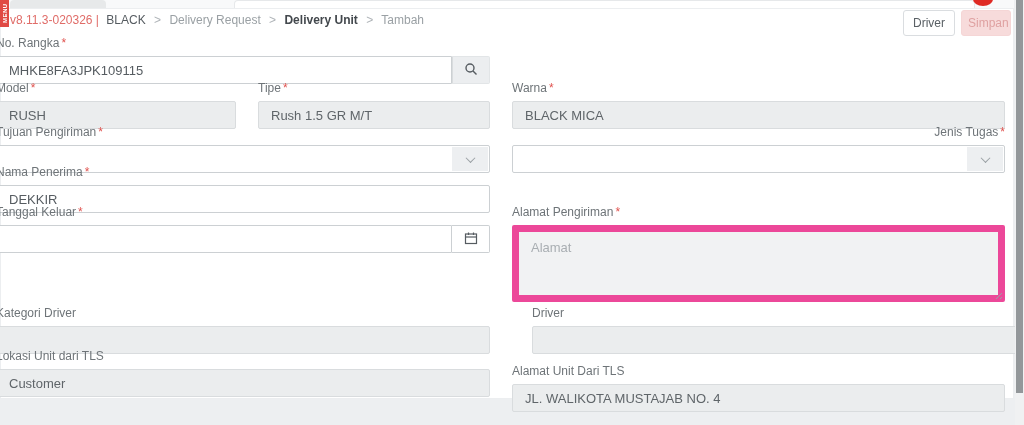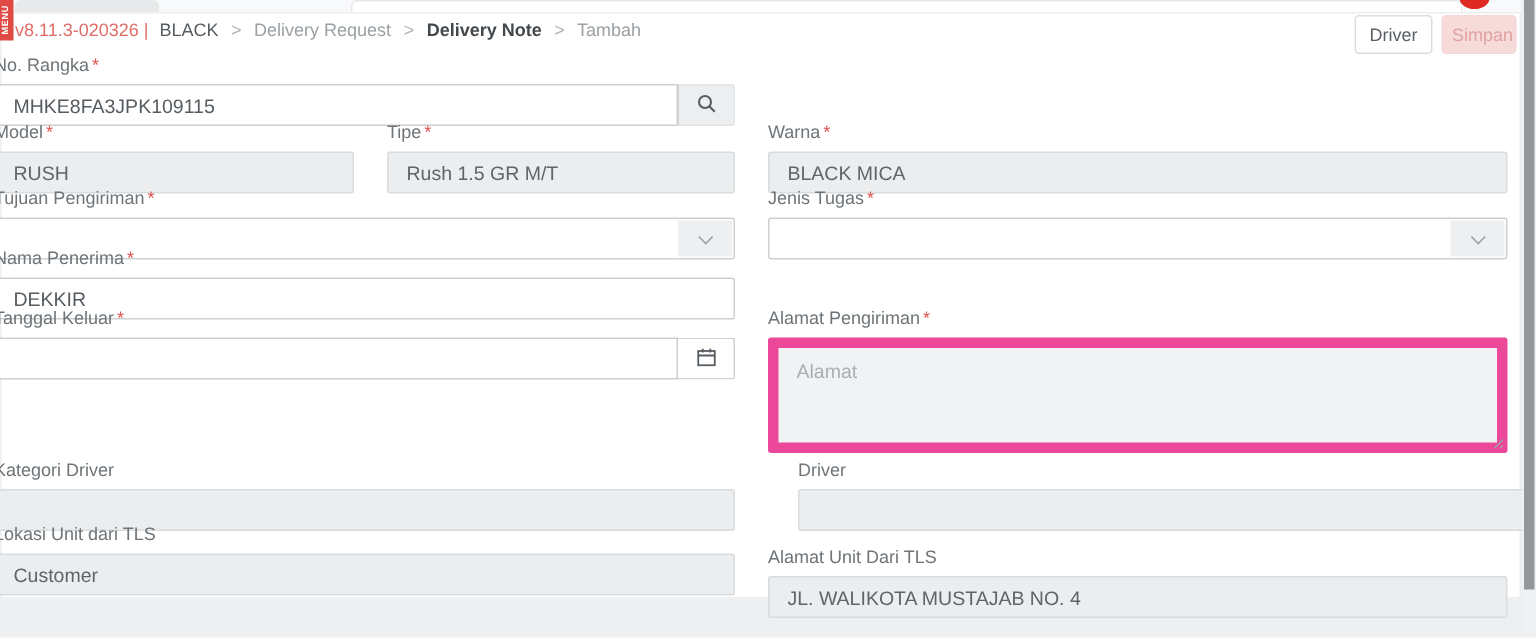--- a/index.html
+++ b/index.html
@@ -74,21 +74,21 @@
   }
   
   .sb-track { position:absolute; right:0; top:0; width:9px; height:425px; background:#f0f1f2; z-index:7; }
   .sb-thumb { position:absolute; right:1px; top:0; width:7px; height:393px; background:#93979a; cursor:pointer; }
   
   .g-norangka { left:-4px; top:36px;  width:494px; }
   .g-model    { left:-4px; top:81px;  width:240px; }
   .g-tipe     { left:258px; top:81px; width:232px; }
   .g-warna    { left:512px; top:81px; width:493px; }
   .g-tujuan   { left:-4px; top:125px; width:494px; }
-  .g-jenis    { left:512px; top:125px; width:493px; }
+  .g-jenis    { left:512px; top:125px; width:493px;text-align:right; }
   .g-nama     { left:-4px; top:165px; width:494px; }
   .g-tanggal  { left:-4px; top:205px; width:494px; }
   .g-alamatp  { left:512px; top:205px; width:493px; }
   .g-katdrv   { left:-4px; top:306px; width:494px; }
   .g-driver   { left:532px; top:306px; width:493px; }
   .g-lokasi   { left:-4px; top:349px; width:494px; }
   .g-alamatu  { left:512px; top:364px; width:493px; }
 </style>
 </head>
 <body>
@@ -102,21 +102,21 @@
   </div>
 
 <div class="card"></div>
 
 <div class="breadcrumb">
   <span class="bc-version">v8.11.3-020326 |</span>
   <span class="bc-sales">BLACK</span>
   <span class="bc-sep">&gt;</span>
   <span class="bc-light">Delivery Request</span>
   <span class="bc-sep">&gt;</span>
-  <span class="bc-bold">Delivery Note</span>
+  <span class="bc-bold">Delivery Unit</span>
   <span class="bc-sep">&gt;</span>
   <span class="bc-light">Tambah</span>
 </div>
 
 <button class="hbtn btn-kembali">Driver</button>
 <button class="hbtn btn-simpan">Simpan</button>
 
 <div class="fg g-norangka">
   <label><span>No. Rangka</span><span class="star">*</span></label>
   <div class="igroup">

